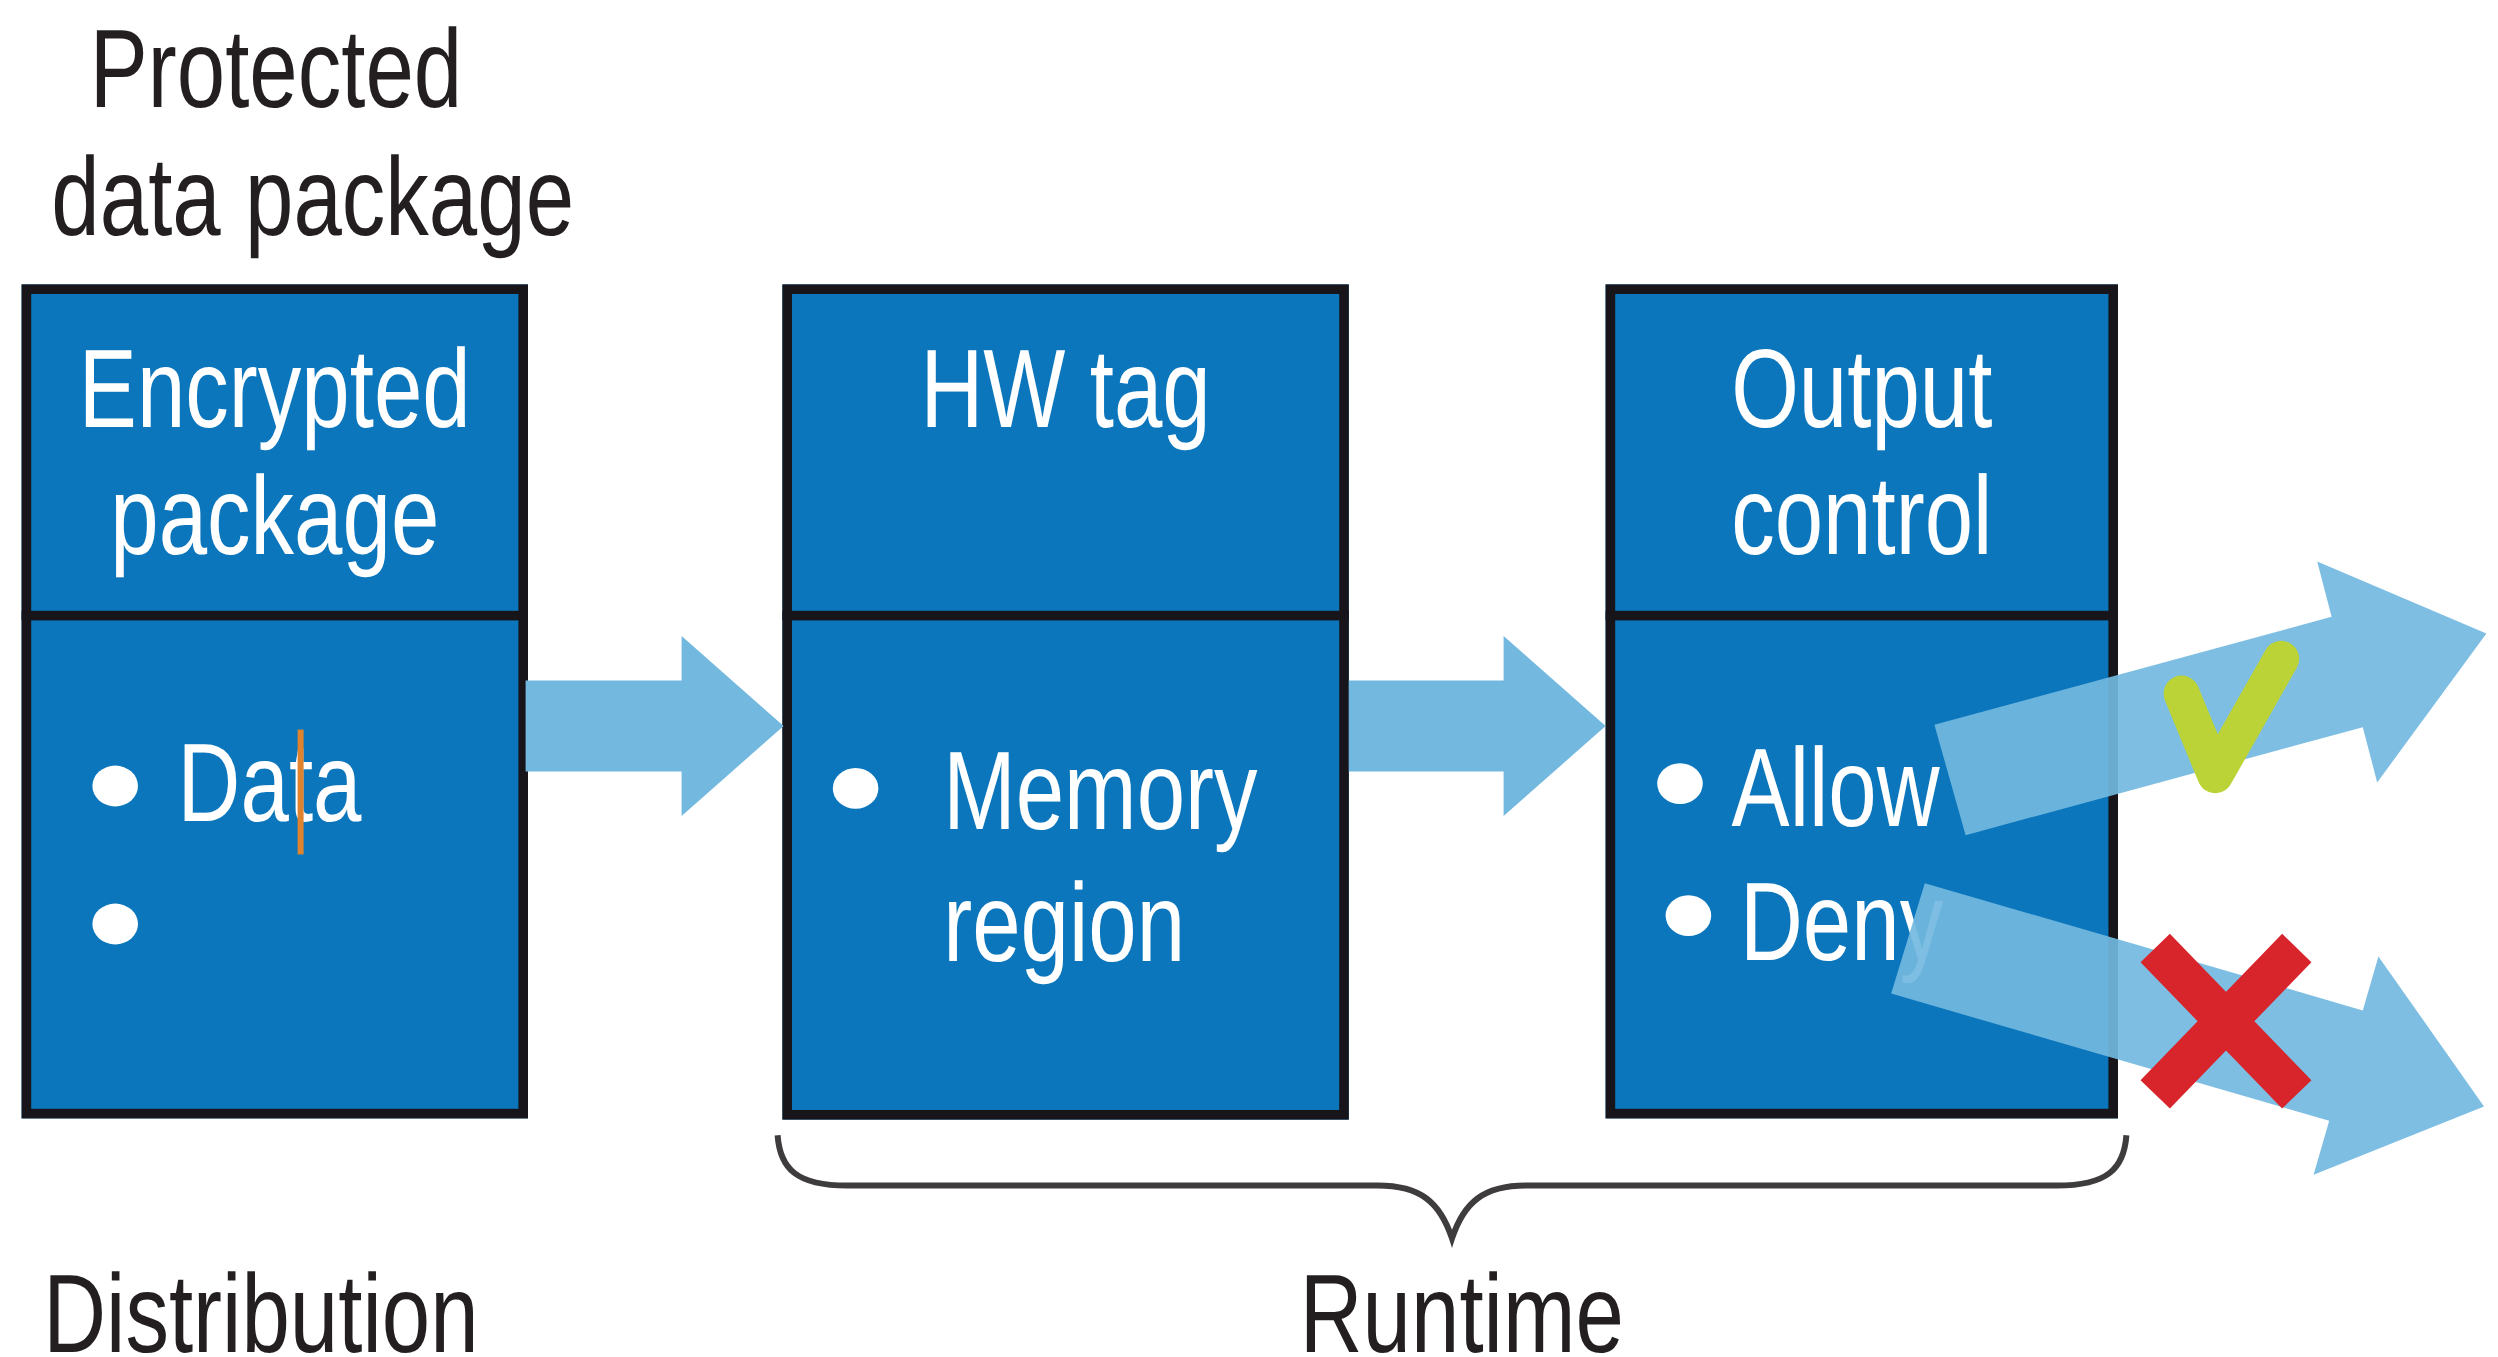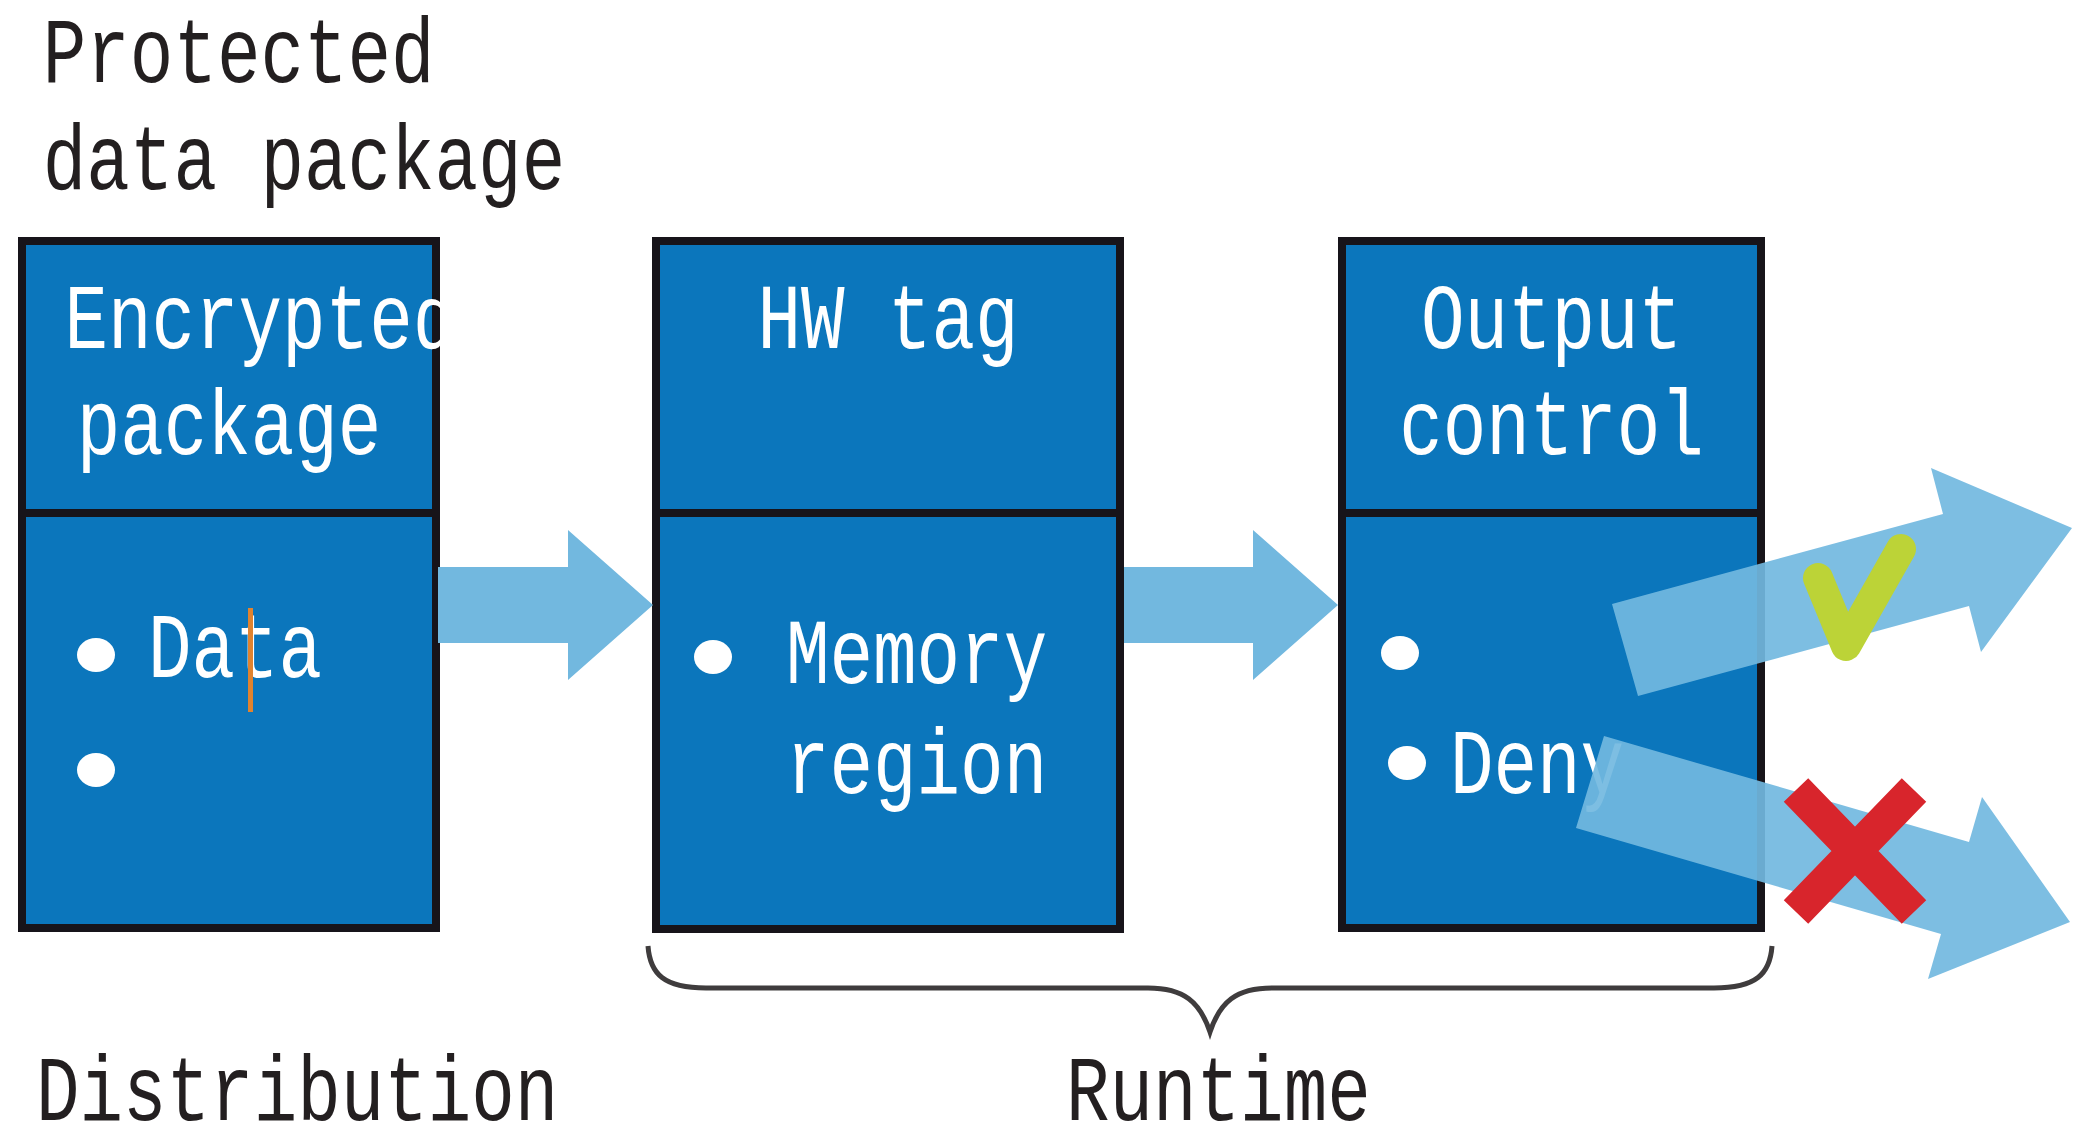--- a/index.html
+++ b/index.html
@@ -1,18 +1,18 @@
 <!DOCTYPE html>
 <html style="--box_blue: #0B76BC; --border_black: #17141A; --arrow_blue: #72B8DF; --check_green: #BCD337; --cross_red: #D8252C; --ink: #231F20; --cursor_orange: #E0832F; --brace_gray: #3F3C3D;"><head>
 <meta charset="utf-8">
 <style>
   html,body{margin:0;padding:0;background:#ffffff;}
   .canvas{
     position:relative;width:2082px;height:1131px;background:#ffffff;overflow:hidden;
-    font-family:Liberation Mono, monospace;
+    font-family:Liberation Sans, sans-serif;
   }
   .lbl{
     position:absolute;color:var(--ink,#231F20);font-size:93px;font-weight:400;
     line-height:107px;white-space:nowrap;
   }
   .cond-c{transform:scaleX(0.78);transform-origin:50% 50%;}
   .cond-l{transform:scaleX(0.78);transform-origin:0 50%;display:inline-block;}
   .top-label{left:-10px;top:4px;width:480px;text-align:center;}
   .box{
     position:absolute;background:var(--box_blue,#0B76BC);
@@ -76,20 +76,21 @@
   <div class="bullet" style="left:77px;top:638px;"></div>
   <div class="btxt" style="left:148px;top:606px;"><span class="cond-l">Data</span></div>
   <div class="bullet" style="left:77px;top:753px;"></div>
 
   <div class="cursor"></div>
 
   <div class="bullet" style="left:694px;top:640px;"></div>
   <div class="btxt-wrap cond-l" style="left:786px;top:604px;">Memory region</div>
 
   <div class="bullet" style="left:1381px;top:636px;"></div>
+  <div class="btxt" style="left:1443px;top:610px;"><span class="cond-l">Allow</span></div>
   <div class="bullet" style="left:1388px;top:746px;"></div>
   <div class="btxt" style="left:1450px;top:722px;"><span class="cond-l">Deny</span></div>
 
   <svg class="overlay" viewBox="0 0 2082 1131">
 
     <polygon points="438,567 568,567 568,530 653,605 568,680 568,643 438,643" style="fill:var(--arrow_blue,#72B8DF)"></polygon>
 
     <polygon points="1124,567 1253,567 1253,530 1338,605 1253,680 1253,643 1124,643" style="fill:var(--arrow_blue,#72B8DF)"></polygon>
 
     <polygon points="1612,604 1943,514 1931,468 2072,528 1981,652 1969,606 1638,696" style="fill:var(--arrow_blue,#72B8DF);opacity:0.92"></polygon>

